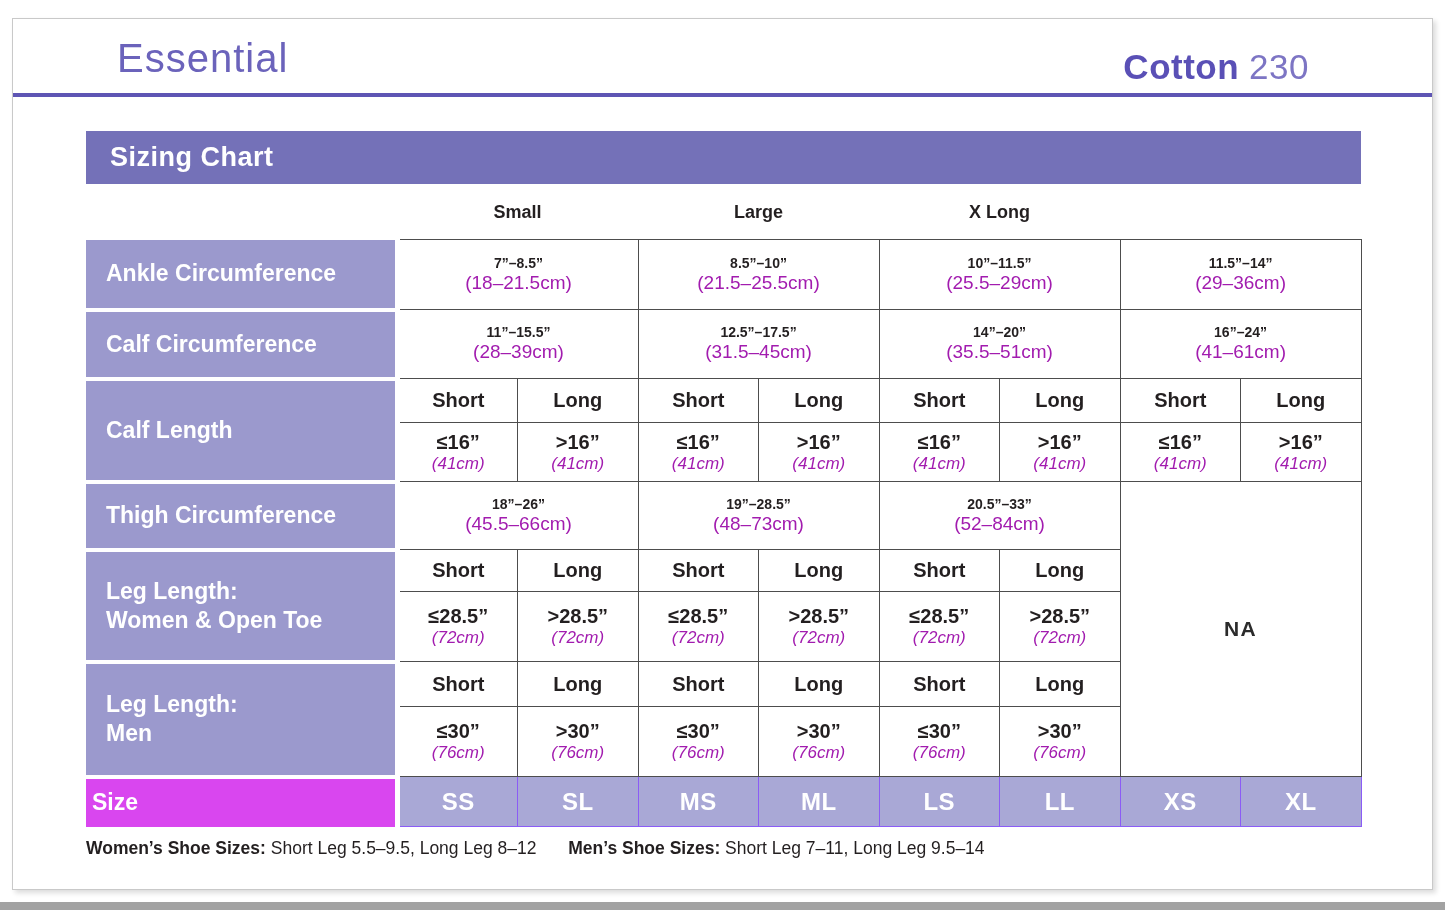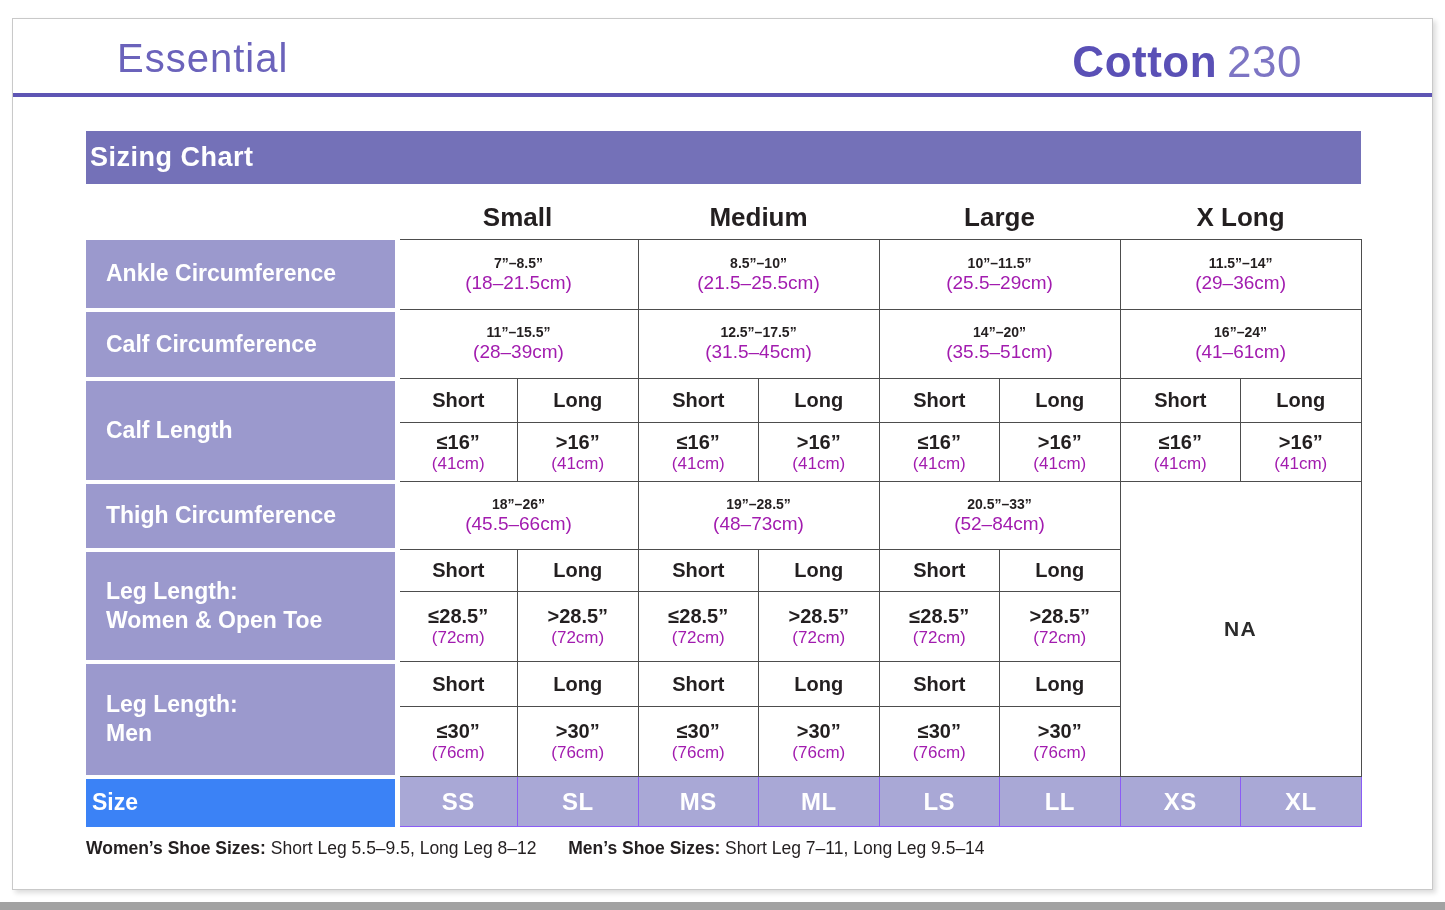--- a/index.html
+++ b/index.html
@@ -32,22 +32,22 @@
   .brand {
     position: absolute;
     left: 104px; bottom: 12px;
     font-size: 40px;
     font-weight: 300;
     color: #6b63bb;
     letter-spacing: 1px;
   }
   .product {
     position: absolute;
-    right: 130px; bottom: 6px;
-    font-size: 44px;
+    right: 123px; bottom: 6px;
+    font-size: 35px;
     letter-spacing: 0.5px;
     margin-left: 14px;
   }
   .product .product-name { font-weight: 800; color: #5a50b6; }
   .product .product-number { font-weight: 300; color: #7d75c4; margin-left: 10px; }
   .header-rule {
     height: 4px;
     background: #5e55b4;
     width: 100%;
   }
@@ -55,35 +55,35 @@
   .banner {
     position: absolute;
     left: 73px; top: 112px;
     width: 1275px; height: 53px;
     background: #7471b8;
     color: #ffffff;
     font-size: 27px;
     font-weight: 700;
     display: flex;
     align-items: center;
-    padding-left: 4px;
+    padding-left: 24px;
     letter-spacing: 0.5px;
   }
   
   .col-headers {
     position: absolute;
     left: 73px; top: 177px;
     width: 1275px; height: 43px;
     display: flex;
   }
   .col-headers .spacer { width: 311px; }
   .col-headers .col-h {
     width: 241px;
     text-align: center;
-    font-size: 26px;
+    font-size: 18px;
     font-weight: 700;
     color: #231f20;
     padding-top: 6px;
   }
   
   .tbl-wrap {
     position: absolute;
     left: 73px; top: 220px;
   }
   table.tbl {
@@ -96,30 +96,30 @@
     background: #9b99cd;
     color: #ffffff;
     font-weight: 700;
     font-size: 23px;
     text-align: left;
     padding-left: 20px;
     border-right: 5px solid #ffffff;
     border-bottom: 4px solid #ffffff;
     line-height: 1.25;
   }
-  td.lbl-size { background: #3b82f6; border-bottom: none; padding-left: 6px; }
+  td.lbl-size { background: #d946ef; border-bottom: none; padding-left: 6px; }
   td.d {
     border: 1px solid #4d4d4d;
     text-align: center;
     background: #ffffff;
   }
   .in  { font-weight: 700; font-size: 14px; color: #231f20; line-height: 1.2; }
   .cm  { font-weight: 400; font-size: 19px; color: #a21caf; line-height: 1.2; }
   td.sm .in { font-size: 20px; }
-  td.sm .cm { font-size: 17px; }
+  td.sm .cm { font-size: 17px; font-style: italic; }
   td.sub {
     font-weight: 700;
     font-size: 20px;
     color: #231f20;
   }
   td.sz {
     background: #a9a8d6;
     color: #ffffff;
     font-weight: 700;
     font-size: 24px;
@@ -166,21 +166,20 @@
   </div>
   <div class="header-rule"></div>
 
   <div class="banner">
     <span>Sizing Chart</span>
   </div>
 
   <div class="col-headers">
     <div class="spacer"></div>
     <div class="col-h">Small</div>
-    <div class="col-h">Medium</div>
     <div class="col-h">Large</div>
     <div class="col-h">X Long</div>
   </div>
 
   <div class="tbl-wrap">
     <table class="tbl">
       <colgroup>
         <col style="width:311px">
         <col style="width:120.5px">
           <col style="width:120.5px">

